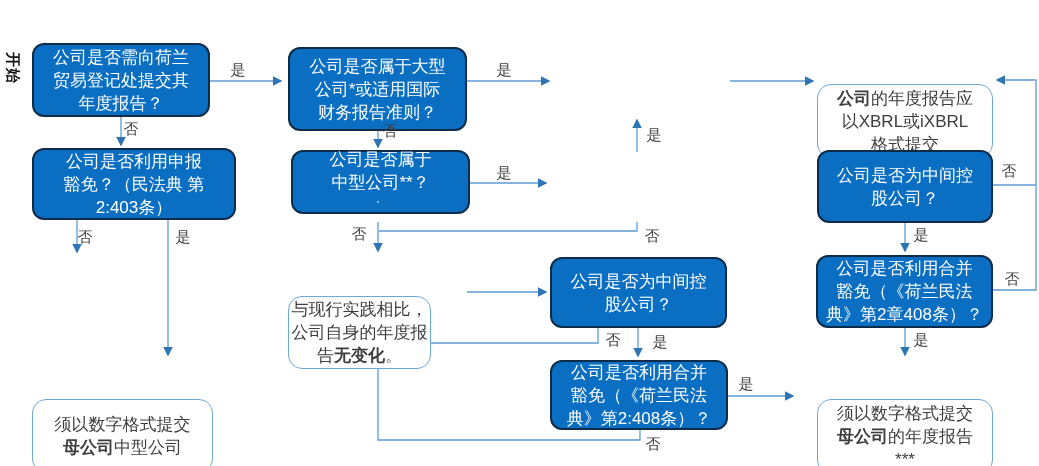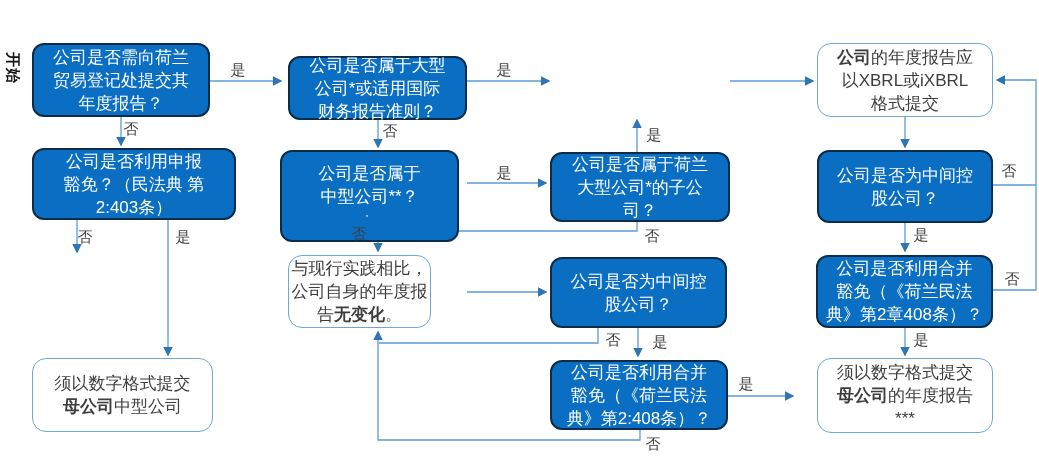--- a/index.html
+++ b/index.html
@@ -9,21 +9,21 @@
   }
   html,body{margin:0;padding:0;background:#fff;}
   body{font-family:"Liberation Sans",sans-serif;}
   .canvas{position:relative;width:1039px;height:466px;background:#fff;overflow:hidden;}
   .wires{position:absolute;left:0;top:0;width:1039px;height:466px;pointer-events:none;}
   .wire{fill:none;stroke:var(--line);stroke-width:1.3px;}
   .node{position:absolute;display:flex;align-items:center;justify-content:center;
         text-align:center;box-sizing:border-box;}
   .node .txt{white-space:pre-line;font-size:17px;line-height:23px;}
   .blue{background:var(--node-fill);border:2px solid var(--node-border);border-radius:12px;color:var(--node-text);}
-  .white{background:var(--end-fill);border:1.5px solid var(--end-border);border-radius:14px;color:var(--end-text);}
+  .white{background:var(--end-fill);border:1.5px solid var(--end-border);border-radius:14px;color:var(--end-text);margin-top:41px;}
   .run-b{font-weight:700;}
   .run-s{font-size:9px;line-height:10px;vertical-align:top;}
   .lbl{position:absolute;transform:translate(-50%,-50%);font-size:15px;color:var(--label-text);white-space:nowrap;}
   .start{position:absolute;left:-10px;top:58px;width:44px;height:20px;text-align:center;
          transform:rotate(90deg);font-weight:700;font-size:15px;color:var(--start-text);letter-spacing:1px;}
 </style>
 </head>
 <body>
 
 <div class="canvas">
@@ -67,41 +67,36 @@
   <div class="node blue" style="left:32px;top:148px;width:204px;height:72px">
     <div class="txt"><span>公司是否利用申报
 豁免？（民法典 第
 2:403条）</span></div>
   </div>
   <div class="node white" style="left:32px;top:358px;width:181px;height:74px">
     <div class="txt"><span>须以数字格式提交
 </span><span class="run-b">母公司</span><span>中型公司</span></div>
   </div>
 
-  <div class="node blue" style="left:288px;top:56px;width:179px;height:64px">
+  <div class="node blue" style="left:288px;top:47px;width:179px;height:84px">
     <div class="txt"><span>公司是否属于大型
 公司*或适用国际
 财务报告准则？</span></div>
   </div>
-  <div class="node blue" style="left:280px;top:150px;width:179px;height:92px">
+  <div class="node blue" style="left:291px;top:150px;width:179px;height:64px">
     <div class="txt"><span>公司是否属于
 中型公司**？
 </span><span class="run-s">。</span></div>
   </div>
   <div class="node white" style="left:288px;top:255px;width:143px;height:73px">
     <div class="txt"><span>与现行实践相比，
 公司自身的年度报
 告</span><span class="run-b">无变化</span><span>。</span></div>
   </div>
 
-  <div class="node blue" style="left:550px;top:152px;width:180px;height:70px">
-    <div class="txt"><span>公司是否属于荷兰
-大型公司*的子公
-司？</span></div>
-  </div>
   <div class="node blue" style="left:550px;top:257px;width:177px;height:71px">
     <div class="txt"><span>公司是否为中间控
 股公司？</span></div>
   </div>
   <div class="node blue" style="left:550px;top:360px;width:178px;height:70px">
     <div class="txt"><span>公司是否利用合并
 豁免（《荷兰民法
 典》第2:408条）？</span></div>
   </div>
 

